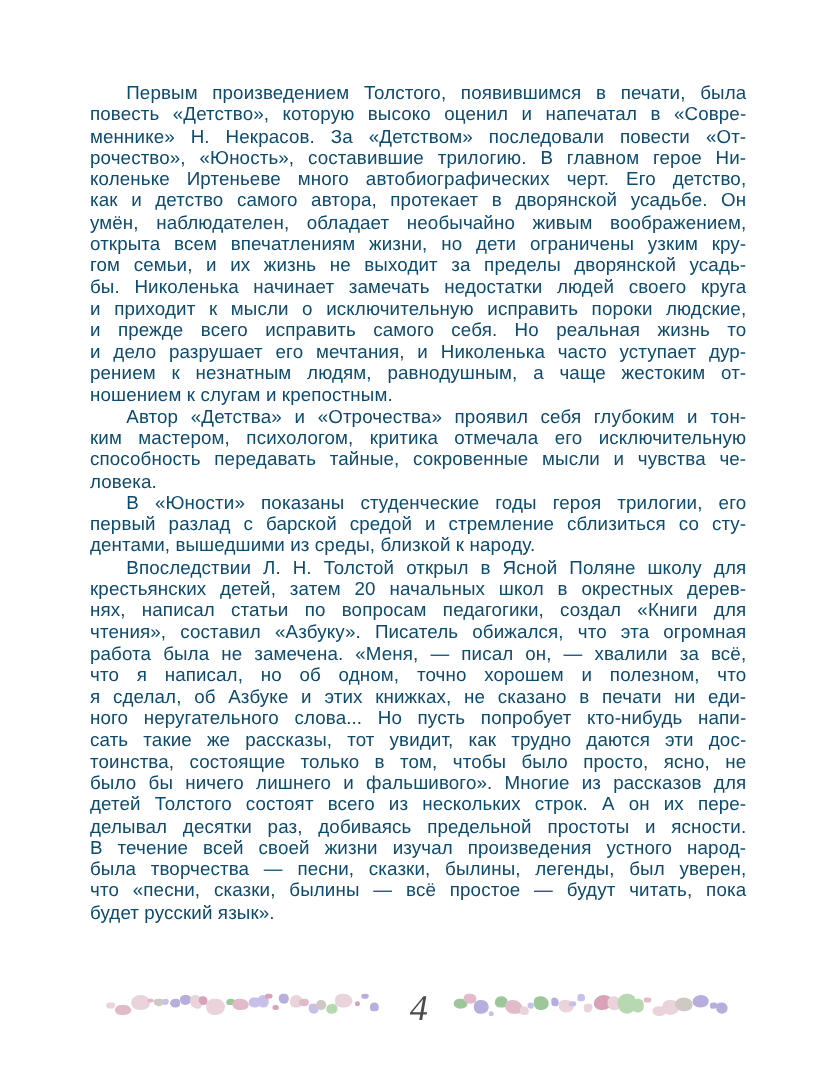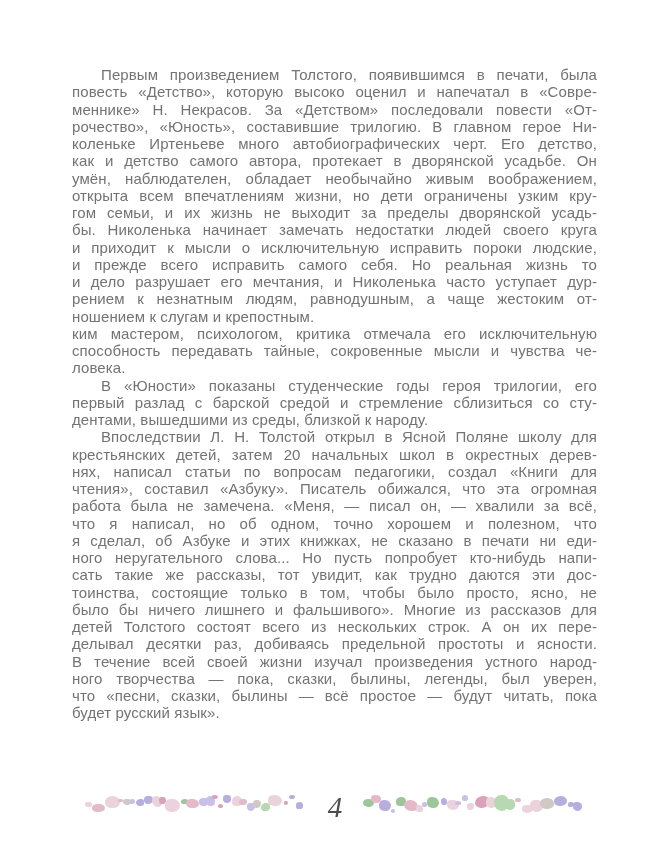--- a/index.html
+++ b/index.html
@@ -59,39 +59,40 @@
     font-size: 29px;
     line-height: 38px;
     color: #4c4c4c;
   }
 </style>
 </head>
 <body>
 
 <div class="page">
 
-  <div class="text-block" style="color: #737373;">
+  <div class="text-block" style="color: #0c4a6e;">
       <div class="para">
         <div class="line j indent">Первым произведением Толстого, появившимся в печати, была</div>
         <div class="line j">повесть «Детство», которую высоко оценил и напечатал в «Совре-</div>
         <div class="line j">меннике» Н. Некрасов. За «Детством» последовали повести «От-</div>
         <div class="line j">рочество», «Юность», составившие трилогию. В главном герое Ни-</div>
         <div class="line j">коленьке Иртеньеве много автобиографических черт. Его детство,</div>
         <div class="line j">как и детство самого автора, протекает в дворянской усадьбе. Он</div>
         <div class="line j">умён, наблюдателен, обладает необычайно живым воображением,</div>
         <div class="line j">открыта всем впечатлениям жизни, но дети ограничены узким кру-</div>
         <div class="line j">гом семьи, и их жизнь не выходит за пределы дворянской усадь-</div>
         <div class="line j">бы. Николенька начинает замечать недостатки людей своего круга</div>
         <div class="line j">и приходит к мысли о исключительную исправить пороки людские,</div>
         <div class="line j">и прежде всего исправить самого себя. Но реальная жизнь то</div>
         <div class="line j">и дело разрушает его мечтания, и Николенька часто уступает дур-</div>
         <div class="line j">рением к незнатным людям, равнодушным, а чаще жестоким от-</div>
         <div class="line">ношением к слугам и крепостным.</div>
       </div>
       <div class="para">
+        <div class="line j indent">Автор «Детства» и «Отрочества» проявил себя глубоким и тон-</div>
         <div class="line j">ким мастером, психологом, критика отмечала его исключительную</div>
         <div class="line j">способность передавать тайные, сокровенные мысли и чувства че-</div>
         <div class="line">ловека.</div>
       </div>
       <div class="para">
         <div class="line j indent">В «Юности» показаны студенческие годы героя трилогии, его</div>
         <div class="line j">первый разлад с барской средой и стремление сблизиться со сту-</div>
         <div class="line">дентами, вышедшими из среды, близкой к народу.</div>
       </div>
       <div class="para">
@@ -102,21 +103,21 @@
         <div class="line j">работа была не замечена. «Меня, — писал он, — хвалили за всё,</div>
         <div class="line j">что я написал, но об одном, точно хорошем и полезном, что</div>
         <div class="line j">я сделал, об Азбуке и этих книжках, не сказано в печати ни еди-</div>
         <div class="line j">ного неругательного слова... Но пусть попробует кто-нибудь напи-</div>
         <div class="line j">сать такие же рассказы, тот увидит, как трудно даются эти дос-</div>
         <div class="line j">тоинства, состоящие только в том, чтобы было просто, ясно, не</div>
         <div class="line j">было бы ничего лишнего и фальшивого». Многие из рассказов для</div>
         <div class="line j">детей Толстого состоят всего из нескольких строк. А он их пере-</div>
         <div class="line j">делывал десятки раз, добиваясь предельной простоты и ясности.</div>
         <div class="line j">В течение всей своей жизни изучал произведения устного народ-</div>
-        <div class="line j">ного творчества — пока, сказки, былины, легенды, был уверен,</div>
+        <div class="line j">была творчества — песни, сказки, былины, легенды, был уверен,</div>
         <div class="line j">что «песни, сказки, былины — всё простое — будут читать, пока</div>
         <div class="line">будет русский язык».</div>
       </div>
     </div>
 
   <div class="footer">
     <div class="ornament left">
         <span class="pebble" style="left: 0px; top: 9.98547px; width: 7.16966px; height: 5.23577px; background: rgb(234, 211, 218); border-radius: 43.8193% 40.3422% 57.4001% 56.0033%;"></span>
         <span class="pebble" style="left: 7.43221px; top: 11.6351px; width: 12.1012px; height: 8.61815px; background: rgb(226, 186, 201); border-radius: 52.8821% 58.743% 56.3116% 53.2842%;"></span>
         <span class="pebble" style="left: 20.4165px; top: 4.15746px; width: 14.9723px; height: 11.9237px; background: rgb(234, 211, 218); border-radius: 49.6935% 50.7205% 45.8827% 43.2983%;"></span>

